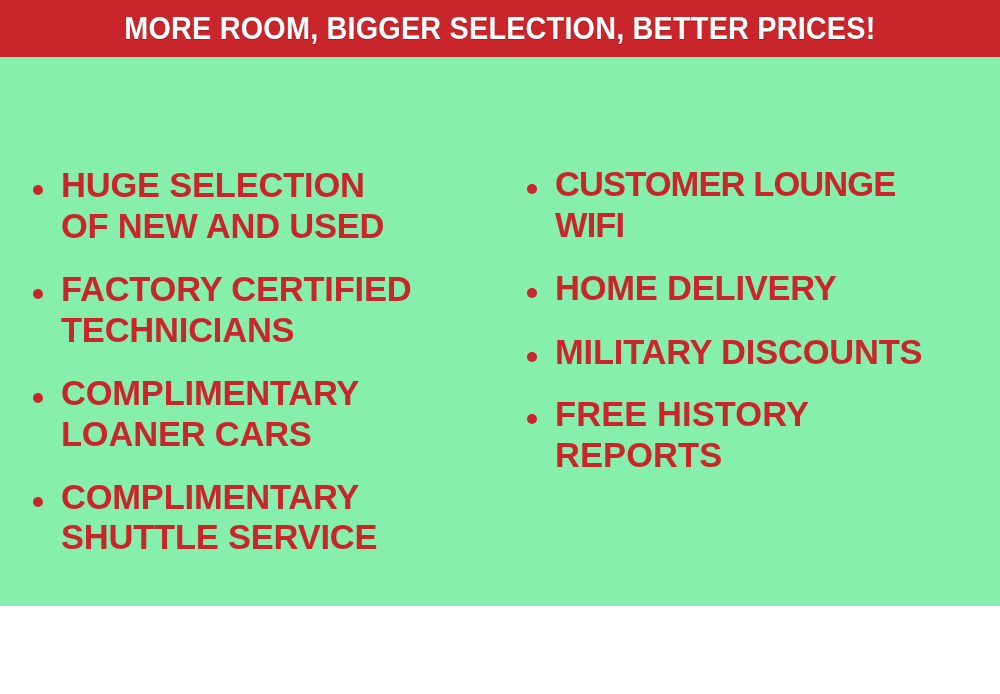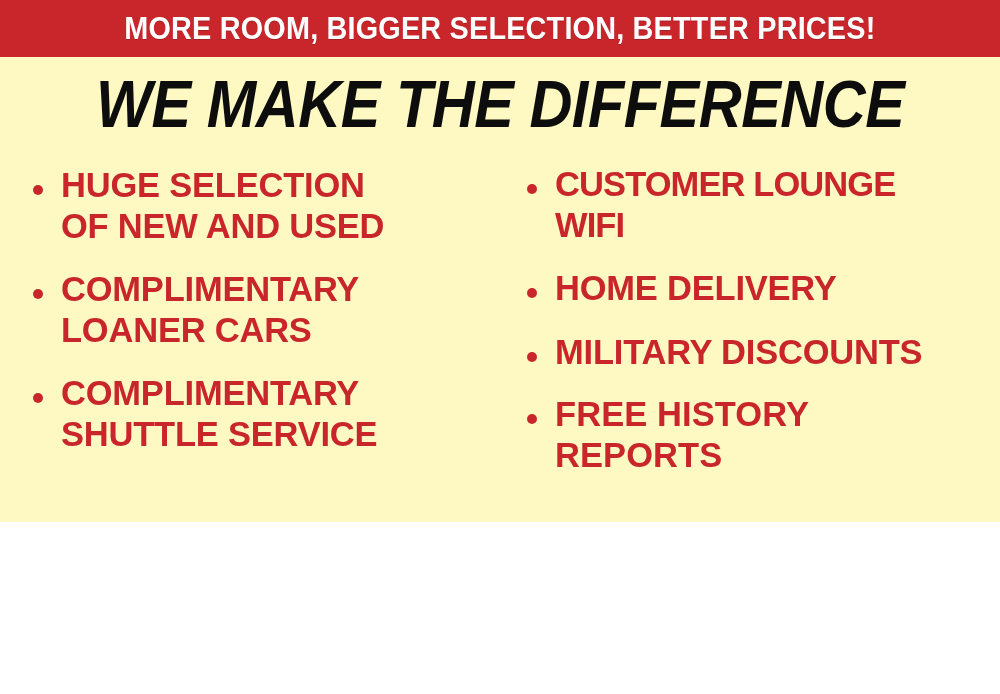--- a/index.html
+++ b/index.html
@@ -3,22 +3,22 @@
 <meta charset="utf-8">
 <style>
   html, body {
     margin: 0;
     padding: 0;
     background: #ffffff;
   }
   #poster {
     position: relative;
     width: 1000px;
-    height: 522px;
-    background: #fef9c3;
+    height: 606px;
+    background: #86efac;
     overflow: hidden;
     font-family: "Liberation Sans", sans-serif;
   }
 
   
   .banner {
     position: absolute;
     left: 0;
     top: 0;
     width: 1000px;
@@ -130,31 +130,33 @@
 </style>
 </head>
 <body>
 
 <div id="poster">
 
   <div class="banner">
     <div class="banner-text">MORE ROOM, BIGGER SELECTION, BETTER PRICES!</div>
   </div>
 
-  <div class="headline">
-    <div class="headline-text">WE MAKE THE DIFFERENCE</div>
-  </div>
 
   <div class="columns">
 
     <div class="col col-left">
       <div class="bullet">
         <span class="dot"></span>
         <span class="bullet-text">HUGE SELECTION
  OF NEW AND USED</span>
+      </div>
+      <div class="bullet">
+        <span class="dot"></span>
+        <span class="bullet-text">FACTORY CERTIFIED
+ TECHNICIANS</span>
       </div>
       <div class="bullet">
         <span class="dot"></span>
         <span class="bullet-text">COMPLIMENTARY
  LOANER CARS</span>
       </div>
       <div class="bullet">
         <span class="dot"></span>
         <span class="bullet-text">COMPLIMENTARY
  SHUTTLE SERVICE</span>

